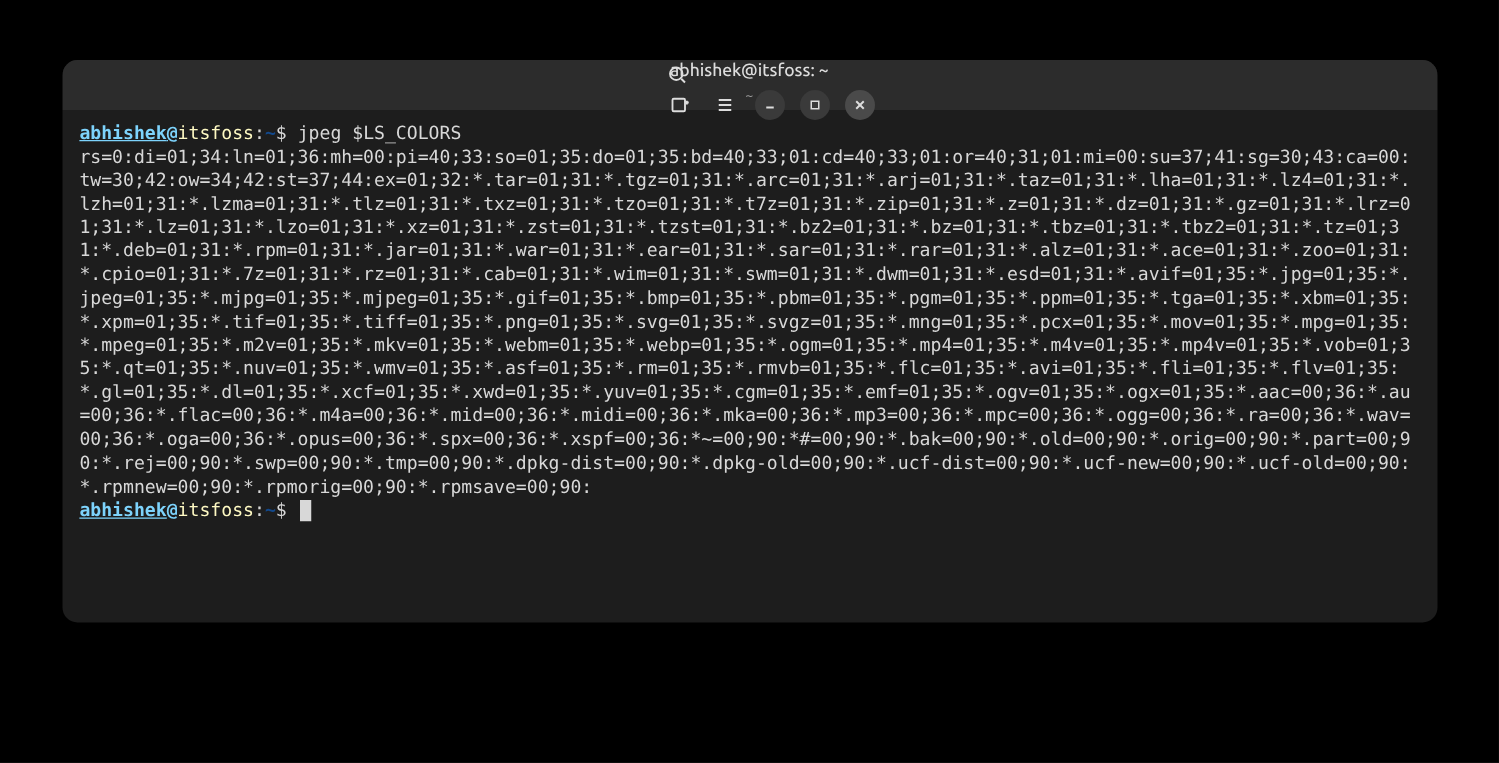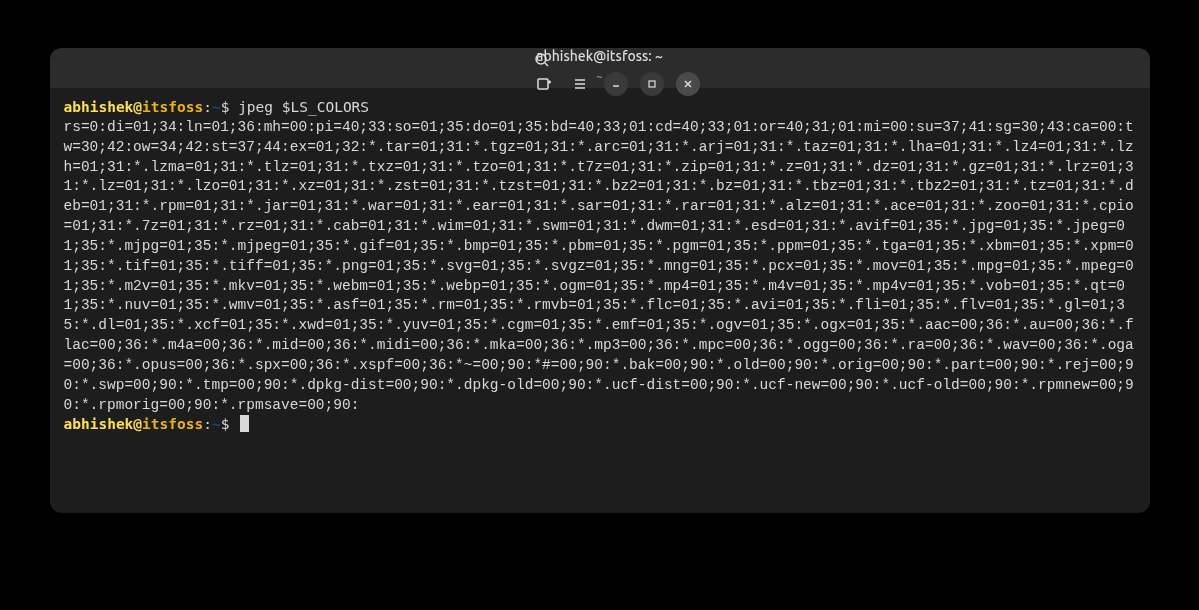--- a/index.html
+++ b/index.html
@@ -82,43 +82,43 @@
     .terminal-body {
       padding: 10px 14px 80px 14px;
       color: #d8d8d8;
       font-size: 14.5px;
       line-height: 1.3;
       word-break: break-all;
       white-space: pre-wrap;
       font-family: 'DejaVu Sans Mono', 'Liberation Mono', 'Consolas', monospace;
     }
     .prompt-user {
-      color: #fde047;
+      color: #7dd3fc;
       font-weight: bold;
+      text-decoration: underline;
     }
     .prompt-host {
-      color: #eab308;
-      font-weight: bold;
+      color: #fef9c3;
+      font-weight: normal;
     }
     .prompt-colon {
       color: #d8d8d8;
     }
     .prompt-path {
       color: #12488b;
       font-weight: bold;
     }
     .prompt-dollar {
       color: #d8d8d8;
     }
     .cmd {
       color: #d8d8d8;
     }
     .output {
       color: #d8d8d8;
-      font-family: Liberation Mono, monospace;
     }
     .cursor {
       display: inline-block;
       width: 9px;
       height: 17px;
       background: #d8d8d8;
       vertical-align: text-bottom;
       margin-left: 2px;
     }
     .subtitle {

